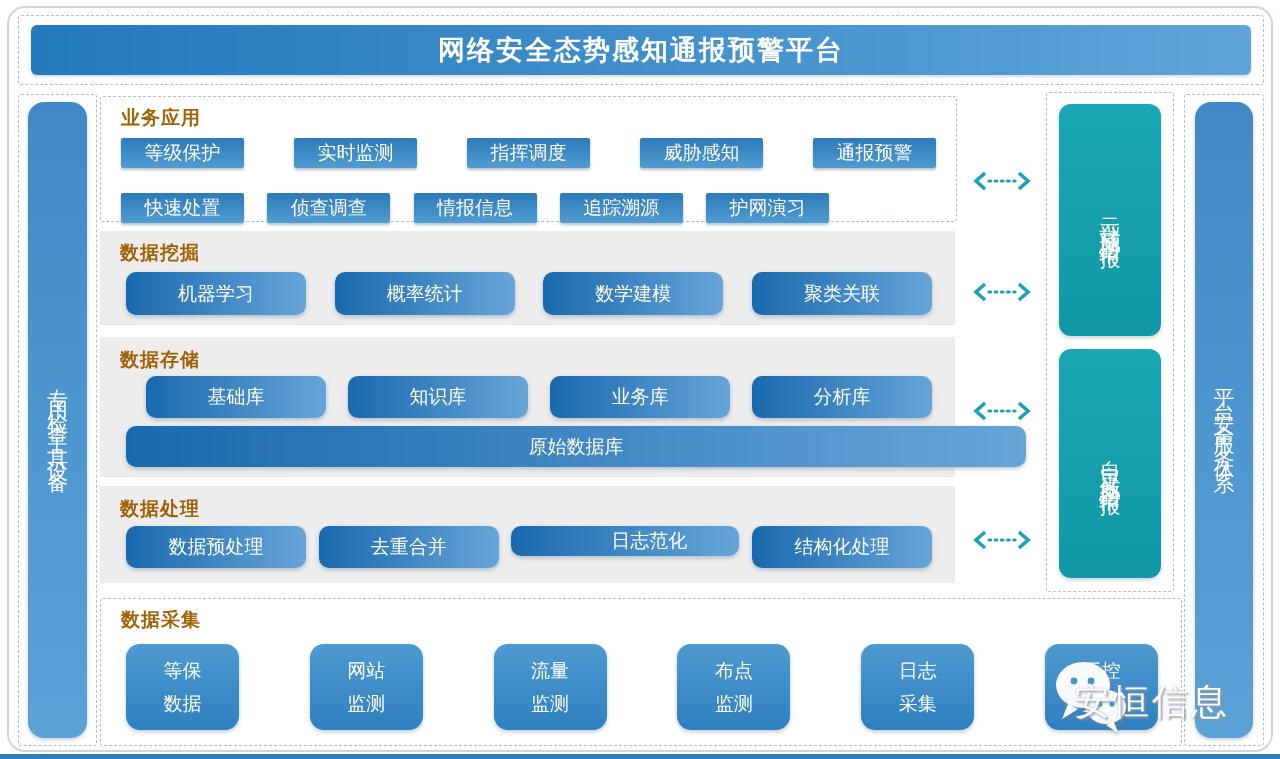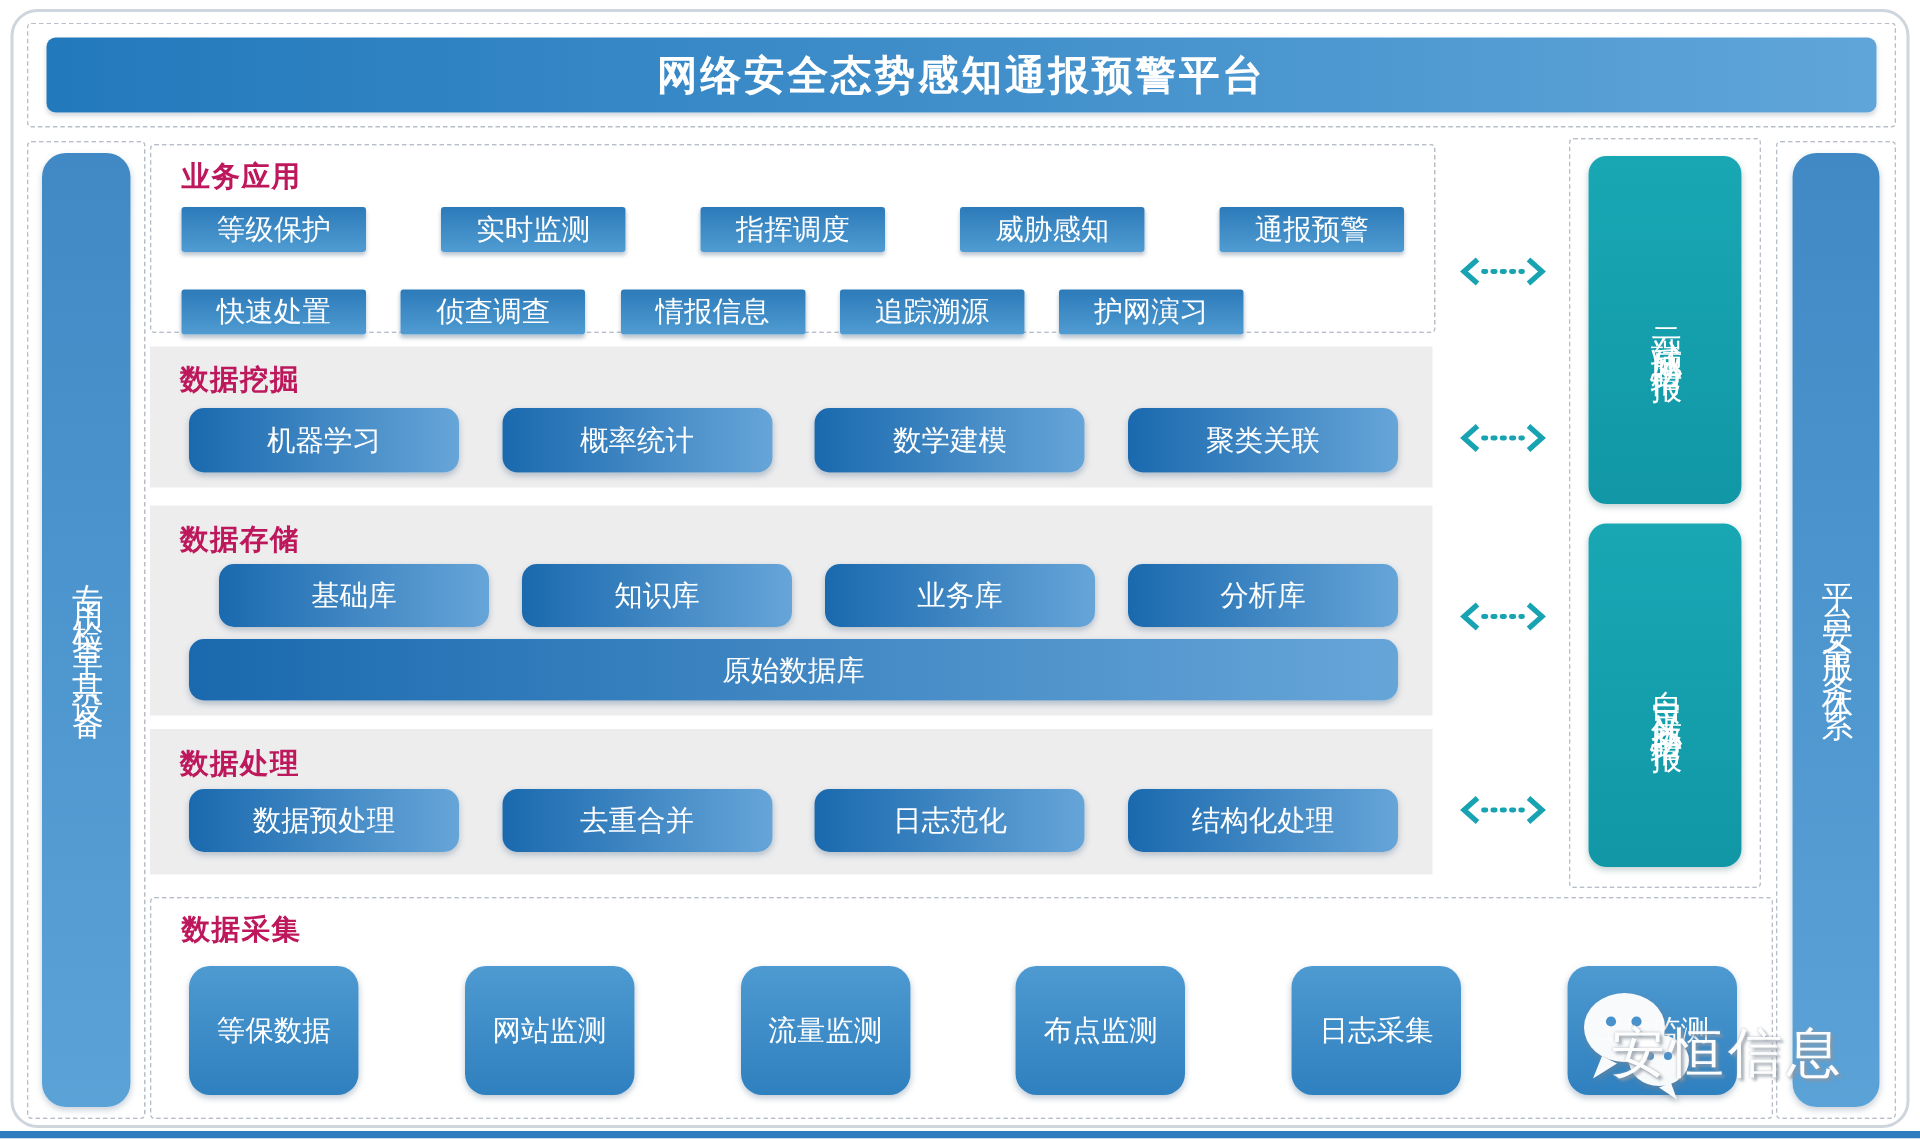--- a/index.html
+++ b/index.html
@@ -22,47 +22,47 @@
   .panel{background:#ededee;}
   
   .header-bar{
     left:30px;top:24px;width:1220px;height:50px;border-radius:6px;
     background:linear-gradient(90deg,#2279bc 0%,#5fa5d9 100%);
     display:flex;align-items:center;justify-content:center;
     box-shadow:0 2px 3px rgba(90,110,130,.25);
   }
   .header-title{color:#fff;font-size:27px;font-weight:bold;letter-spacing:2px;}
   
-  .sec-title{font-size:19px;font-weight:bold;color:#be185d;letter-spacing:1px;}
+  .sec-title{font-size:19px;font-weight:bold;color:#a16207;letter-spacing:1px;}
   
   .row-flex{display:flex;justify-content:space-between;}
   .btn-sm{
     width:123px;height:30px;border-radius:2px;
     background:linear-gradient(180deg,#2c7ab9 0%,#509cd2 100%);
     color:#fff;font-size:19px;display:flex;align-items:center;justify-content:center;
     box-shadow:0 2px 3px rgba(70,100,130,.4);
   }
   
   .btn-wide{
     width:180px;height:43px;border-radius:10px;
     background:linear-gradient(90deg,#1a69ae 0%,#66a5d8 100%);
     color:#fff;font-size:19px;display:flex;align-items:center;justify-content:center;
     box-shadow:0 2px 4px rgba(70,100,130,.35);
   }
   .btn-full{
-    width:806px;height:41px;border-radius:10px;
+    width:900px;height:41px;border-radius:10px;
     background:linear-gradient(90deg,#1a69ae 0%,#66a5d8 100%);
     color:#fff;font-size:19px;display:flex;align-items:center;justify-content:center;
     box-shadow:0 2px 4px rgba(70,100,130,.35);
   }
   
   .cbox{
     width:113px;height:86px;border-radius:14px;
     background:linear-gradient(180deg,#4e9ad1 0%,#2f80bf 100%);
-    color:#fff;font-size:19px;display:flex;flex-direction:row;
+    color:#fff;font-size:19px;display:flex;flex-direction:column;
     align-items:center;justify-content:center;line-height:33px;
     box-shadow:0 2px 4px rgba(70,100,130,.35);
   }
   
   .vbar{
     border-radius:16px;
     background:linear-gradient(180deg,#4089c5 0%,#5ba2d7 100%);
     display:flex;align-items:center;justify-content:center;
     box-shadow:0 2px 4px rgba(70,100,130,.3);
   }
@@ -151,21 +151,21 @@
     <div class="btn-wide" style="height:42px;">分析库</div>
   </div>
   <div class="abs btn-full" style="left:26px;top:89px;">原始数据库</div>
 </div>
 
 <div class="abs panel" style="left:100px;top:486px;width:855px;height:97px;">
   <div class="abs sec-title" style="left:20px;top:10px;">数据处理</div>
   <div class="abs row-flex" style="left:26px;top:40px;width:806px;">
     <div class="btn-wide" style="height:42px;">数据预处理</div>
     <div class="btn-wide" style="height:42px;">去重合并</div>
-    <div class="btn-wide" style="height:42px;">日志范化</div>
+    <div class="btn-wide" style="height:30px;padding-left:48px;">日志范化</div>
     <div class="btn-wide" style="height:42px;">结构化处理</div>
   </div>
 </div>
 
 <div class="abs dashed" style="left:100px;top:598px;width:1080px;height:146px;">
   <div class="abs sec-title" style="left:20px;top:8px;">数据采集</div>
   <div class="abs row-flex" style="left:25px;top:45px;width:1032px;">
     <div class="cbox">
       <span>等保</span>
       <span>数据</span>

